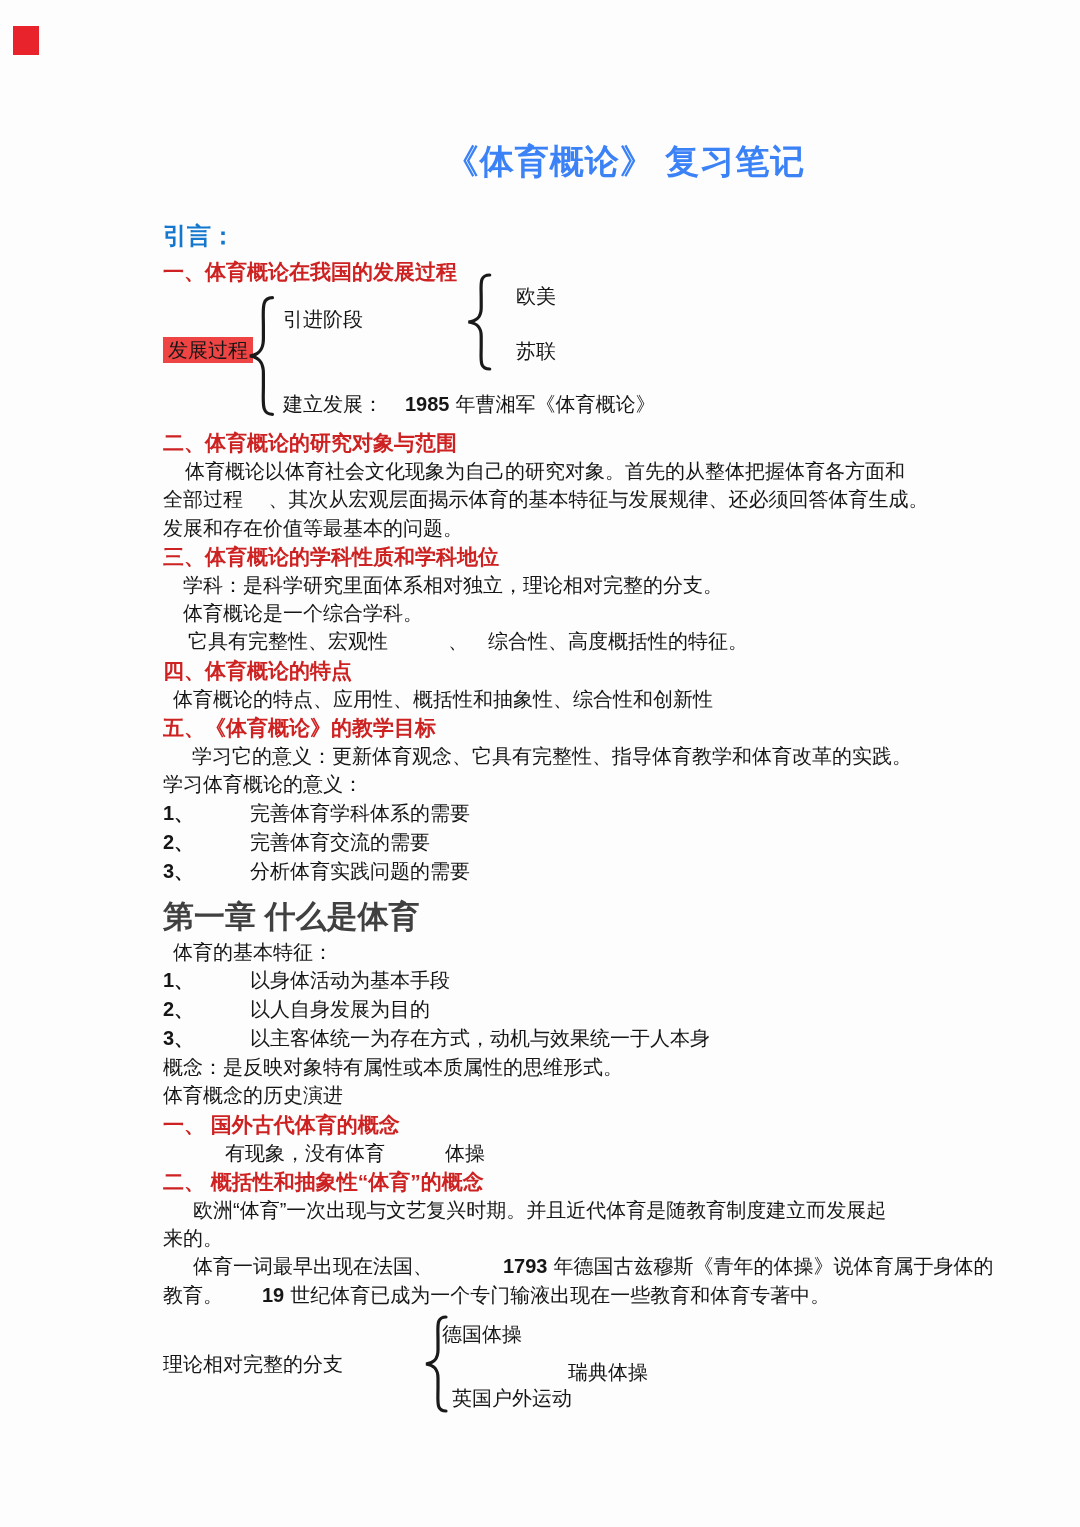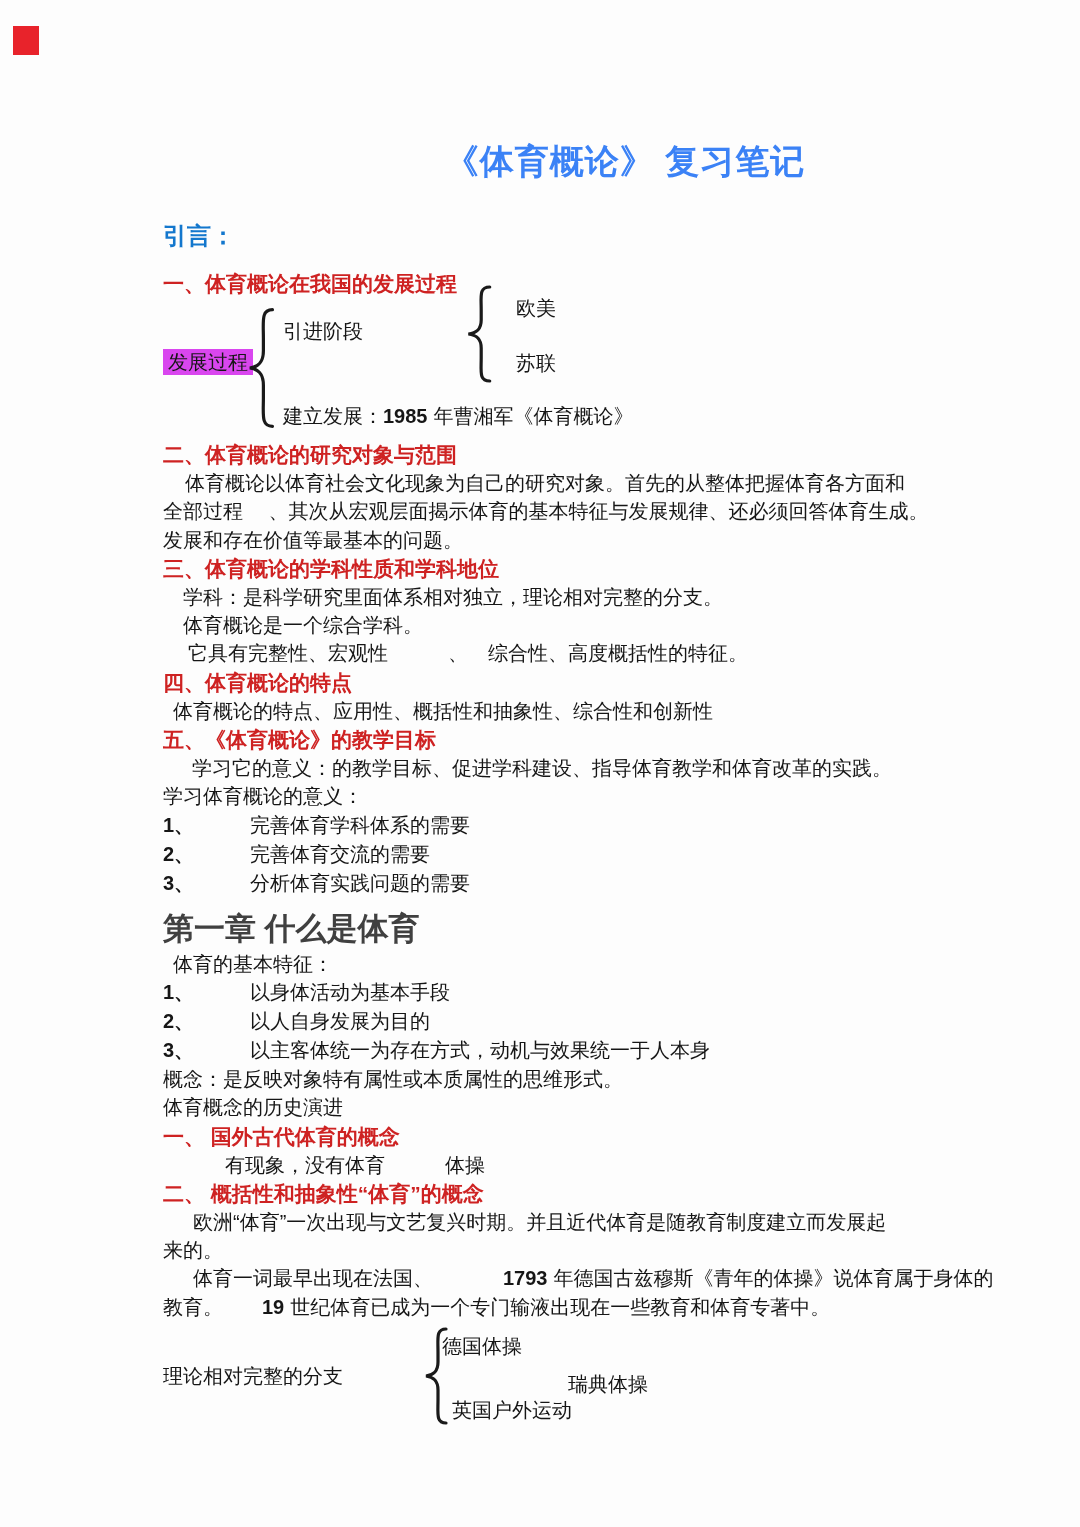--- a/index.html
+++ b/index.html
@@ -13,34 +13,34 @@
   }
   .page{position:absolute;inset:0;}
   .red-marker{position:absolute;left:13px;top:26px;width:26px;height:29px;background:#e8232b;}
   .doc-title{
     padding-top:138px;margin-left:170px;text-align:center;
     font-size:34px;line-height:47px;font-weight:700;color:#3b82f6;letter-spacing:1px;
   }
   .content{margin-left:163px;margin-right:80px;}
   .h-intro{margin-top:33px;font-size:24px;line-height:36px;font-weight:700;color:#1377cd;}
   .h-red{color:#ce2222;font-weight:700;font-size:21px;line-height:29px;}
-  .h-red.first{margin-top:15px;}
+  .h-red.first{margin-top:3px;}
   .body-line{font-size:20px;line-height:28.3px;}
   .row{font-size:20px;line-height:29px;}
   .row .num{display:inline-block;width:87px;font-weight:700;}
   .num{font-weight:700;}
   .in10{padding-left:10px}.in20{padding-left:20px}.in22{padding-left:22px}
   .in25{padding-left:25px}.in29{padding-left:29px}.in30{padding-left:30px}.in62{padding-left:62px}
-  .gap22{}.gap70{margin-left:70px}.gap45{margin-left:39px}
+  .gap22{margin-left:22px}.gap70{margin-left:70px}.gap45{margin-left:39px}
   .ml6{margin-left:6px}
   .diagram{position:relative;}
   .d1{height:142px;}
   .d2{height:118px;}
   .dlabel{position:absolute;font-size:20px;line-height:24px;white-space:nowrap;}
-  .hl{background:#d946ef;padding:1px 5px;}
+  .hl{background:#ef4444;padding:1px 5px;}
   .brace{position:absolute;overflow:visible;}
   .brace path{stroke:#1a1a1a;fill:none;stroke-width:3.2;stroke-linecap:round;vector-effect:non-scaling-stroke;}
   .ch-heading{margin-top:10px;font-size:31px;line-height:42px;font-weight:700;color:#404040;}
 </style>
 </head>
 <body>
 
 <div class="page">
   <div class="red-marker"></div>
 
@@ -74,21 +74,21 @@
 
     <div class="h-red">三、体育概论的学科性质和学科地位</div>
     <div class="body-line in20">学科：是科学研究里面体系相对独立，理论相对完整的分支。</div>
     <div class="body-line in20">体育概论是一个综合学科。</div>
     <div class="body-line in25">它具有完整性、宏观性　　　、　综合性、高度概括性的特征。</div>
 
     <div class="h-red">四、体育概论的特点</div>
     <div class="body-line in10">体育概论的特点、应用性、概括性和抽象性、综合性和创新性</div>
 
     <div class="h-red">五、《体育概论》的教学目标</div>
-    <div class="body-line in29">学习它的意义：的教学目标、促进学科建设、指导体育教学和体育改革的实践。</div>
+    <div class="body-line in29">学习它的意义：更新体育观念、它具有完整性、指导体育教学和体育改革的实践。</div>
     <div class="body-line">学习体育概论的意义：</div>
 
     <div class="row">
       <span class="num">1、</span><span>完善体育学科体系的需要</span>
     </div>
     <div class="row">
       <span class="num">2、</span><span>完善体育交流的需要</span>
     </div>
     <div class="row">
       <span class="num">3、</span><span>分析体育实践问题的需要</span>

